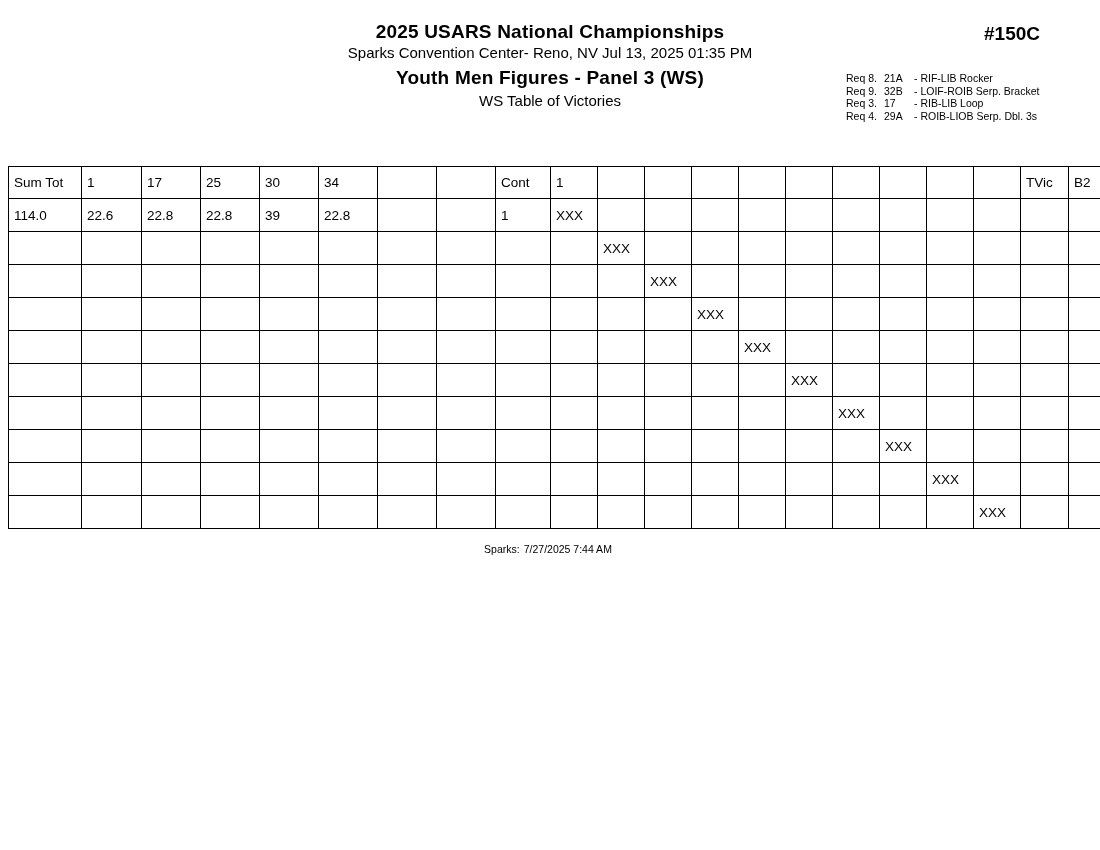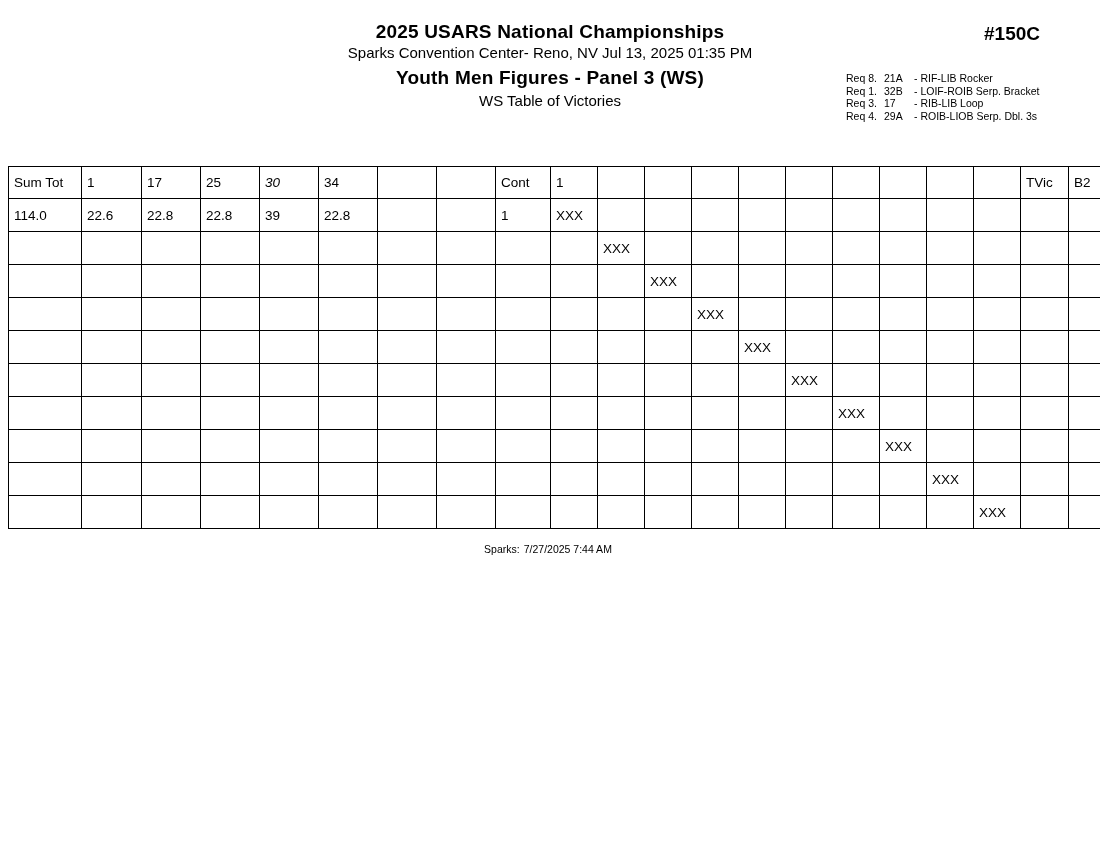--- a/index.html
+++ b/index.html
@@ -130,35 +130,35 @@
     <div class="line-1">2025 USARS National Championships</div>
     <div class="line-2">Sparks Convention Center- Reno, NV  Jul 13, 2025  01:35 PM</div>
     <div class="line-3">Youth Men Figures - Panel 3 (WS)</div>
     <div class="line-4">WS Table of Victories</div>
   </div>
 
   <div class="event-number">#150C</div>
 
   <div class="req-list">
       <span class="req-row"><span class="req-no">Req  8.</span><span class="req-code">21A</span><span>- RIF-LIB Rocker</span></span>
-      <span class="req-row"><span class="req-no">Req  1.</span><span class="req-code">32B</span><span>- LOIF-ROIB Serp. Bracket</span></span>
+      <span class="req-row"><span class="req-no">Req  9.</span><span class="req-code">32B</span><span>- LOIF-ROIB Serp. Bracket</span></span>
       <span class="req-row"><span class="req-no">Req  3.</span><span class="req-code">17</span><span>- RIB-LIB Loop</span></span>
       <span class="req-row"><span class="req-no">Req  4.</span><span class="req-code">29A</span><span>- ROIB-LIOB Serp. Dbl. 3s</span></span>
     </div>
 
 </div>
 
 <table class="sheet">
   <thead>
     <tr>
         <td style="width: 62px;">Sum Tot</td>
         <td style="width: 49px;">1</td>
         <td style="width: 48px;">17</td>
         <td style="width: 48px;">25</td>
-        <td style="width: 48px; font-style: italic;">30</td>
+        <td style="width: 48px;">30</td>
         <td style="width: 48px;">34</td>
         <td style="width: 48px;"></td>
         <td style="width: 48px;"></td>
         <td style="width: 44px;">Cont</td>
         <td style="width: 36px;">1</td>
         <td style="width: 36px;"></td>
         <td style="width: 36px;"></td>
         <td style="width: 36px;"></td>
         <td style="width: 36px;"></td>
         <td style="width: 36px;"></td>

